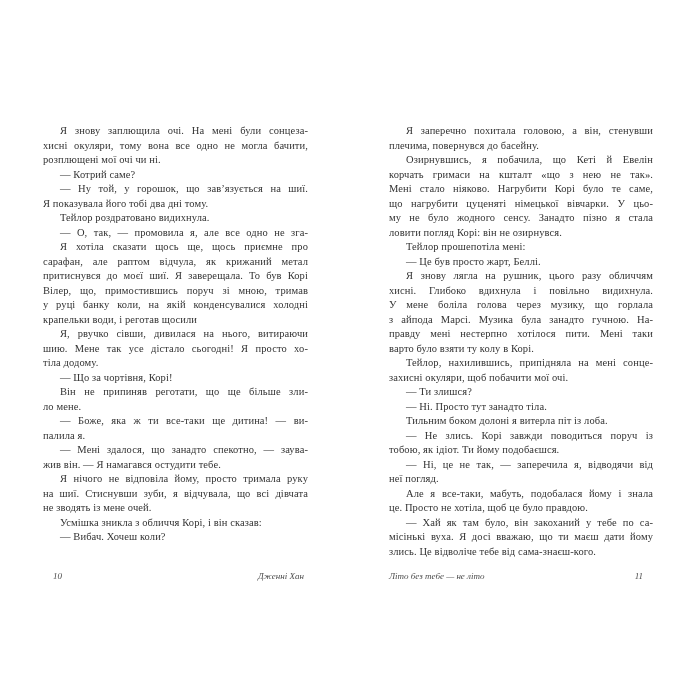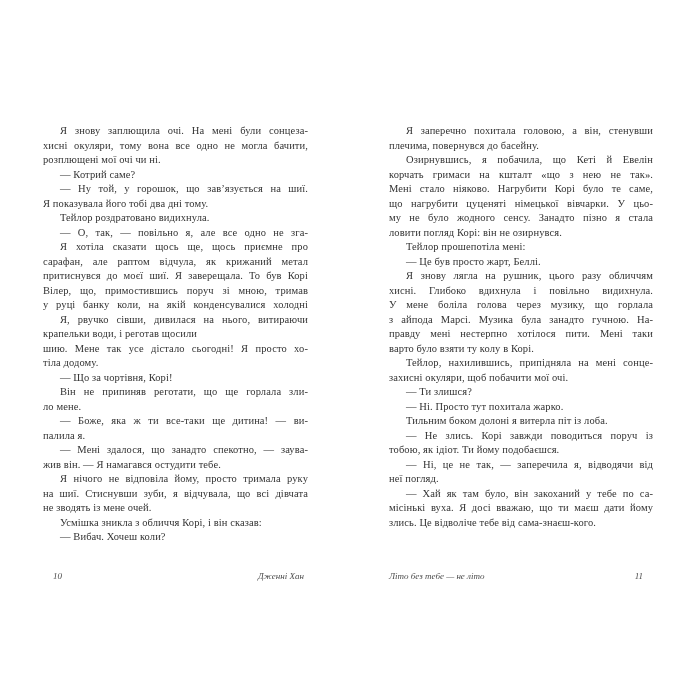--- a/index.html
+++ b/index.html
@@ -58,32 +58,32 @@
 
   <section class="page left">
     <div class="text-block">
         <div class="line indent fill">Я знову заплющила очі. На мені були сонцеза-</div>
         <div class="line fill">хисні окуляри, тому вона все одно не могла бачити,</div>
         <div class="line">розплющені мої очі чи ні.</div>
         <div class="line indent">— Котрий саме?</div>
         <div class="line indent fill">— Ну той, у горошок, що зав’язується на шиї.</div>
         <div class="line">Я показувала його тобі два дні тому.</div>
         <div class="line indent">Тейлор роздратовано видихнула.</div>
-        <div class="line indent fill">— О, так, — повільно я, але все одно не зга-</div>
+        <div class="line indent fill">— О, так, — промовила я, але все одно не зга-</div>
         <div class="line indent fill">Я хотіла сказати щось ще, щось приємне про</div>
         <div class="line fill">сарафан, але раптом відчула, як крижаний метал</div>
         <div class="line fill">притиснувся до моєї шиї. Я заверещала. То був Корі</div>
         <div class="line fill">Вілер, що, примостившись поруч зі мною, тримав</div>
         <div class="line fill">у руці банку коли, на якій конденсувалися холодні</div>
+        <div class="line">крапельки води, і реготав щосили</div>
         <div class="line indent fill">Я, рвучко сівши, дивилася на нього, витираючи</div>
-        <div class="line">крапельки води, і реготав щосили</div>
         <div class="line fill">шию. Мене так усе дістало сьогодні! Я просто хо-</div>
         <div class="line">тіла додому.</div>
         <div class="line indent">— Що за чортівня, Корі!</div>
-        <div class="line indent fill">Він не припиняв реготати, що ще горлала зли-</div>
+        <div class="line indent fill">Він не припиняв реготати, що ще більше зли-</div>
         <div class="line">ло мене.</div>
         <div class="line indent fill">— Боже, яка ж ти все-таки ще дитина! — ви-</div>
         <div class="line">палила я.</div>
         <div class="line indent fill">— Мені здалося, що занадто спекотно, — заува-</div>
         <div class="line">жив він. — Я намагався остудити тебе.</div>
         <div class="line indent fill">Я нічого не відповіла йому, просто тримала руку</div>
         <div class="line fill">на шиї. Стиснувши зуби, я відчувала, що всі дівчата</div>
         <div class="line">не зводять із мене очей.</div>
         <div class="line indent">Усмішка зникла з обличчя Корі, і він сказав:</div>
         <div class="line indent">— Вибач. Хочеш коли?</div>
@@ -108,26 +108,28 @@
         <div class="line indent">— Це був просто жарт, Беллі.</div>
         <div class="line indent fill">Я знову лягла на рушник, цього разу обличчям</div>
         <div class="line fill">хисні. Глибоко вдихнула і повільно видихнула.</div>
         <div class="line fill">У мене боліла голова через музику, що горлала</div>
         <div class="line fill">з айпода Марсі. Музика була занадто гучною. На-</div>
         <div class="line fill">правду мені нестерпно хотілося пити. Мені таки</div>
         <div class="line">варто було взяти ту колу в Корі.</div>
         <div class="line indent fill">Тейлор, нахилившись, припідняла на мені сонце-</div>
         <div class="line">захисні окуляри, щоб побачити мої очі.</div>
         <div class="line indent">— Ти злишся?</div>
-        <div class="line indent">— Ні. Просто тут похитала жарко.</div>
+        <div class="line indent">— Ні. Просто тут занадто тіла.</div>
         <div class="line indent">Тильним боком долоні я витерла піт із лоба.</div>
         <div class="line indent fill">— Не злись. Корі завжди поводиться поруч із</div>
         <div class="line">тобою, як ідіот. Ти йому подобаєшся.</div>
         <div class="line indent fill">— Ні, це не так, — заперечила я, відводячи від</div>
         <div class="line">неї погляд.</div>
+        <div class="line indent fill">Але я все-таки, мабуть, подобалася йому і знала</div>
+        <div class="line">це. Просто не хотіла, щоб це було правдою.</div>
         <div class="line indent fill">— Хай як там було, він закоханий у тебе по са-</div>
         <div class="line fill">місінькі вуха. Я досі вважаю, що ти маєш дати йому</div>
         <div class="line">злись. Це відволіче тебе від сама-знаєш-кого.</div>
       </div>
     <div class="footer">
       <span class="runhead">Літо без тебе — не літо</span>
       <span class="pagenum">11</span>
     </div>
   </section>
 

